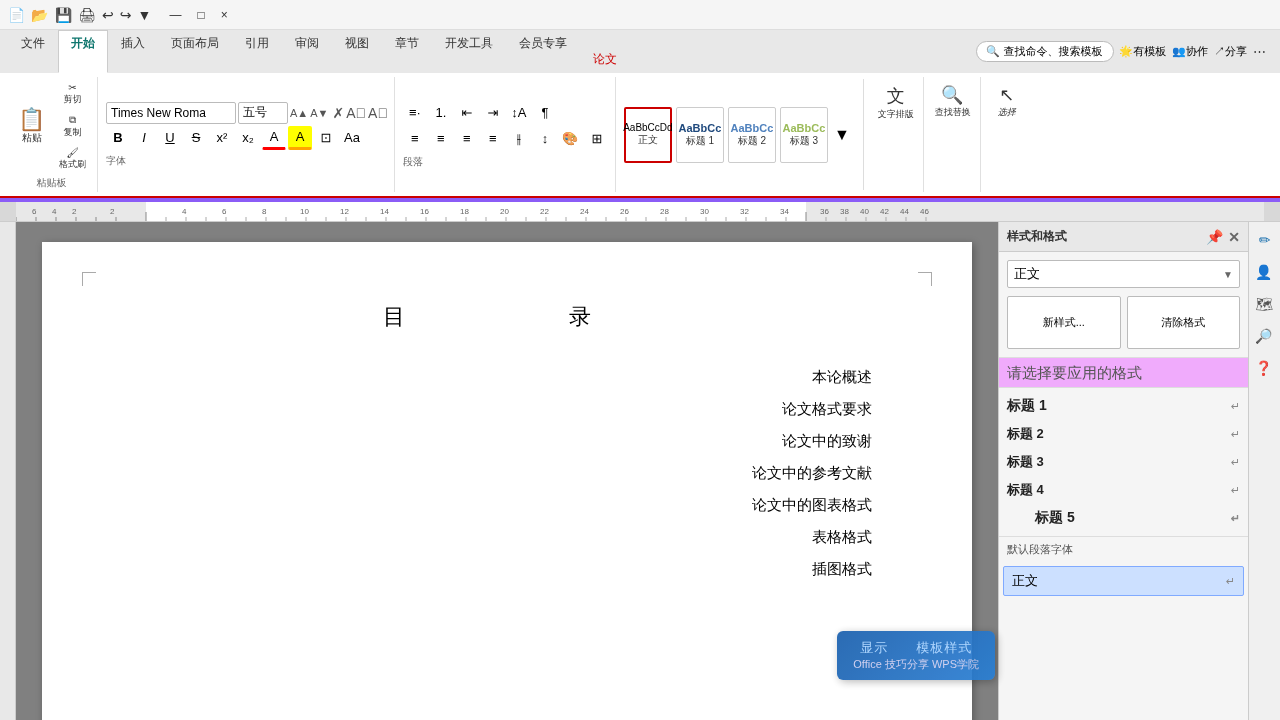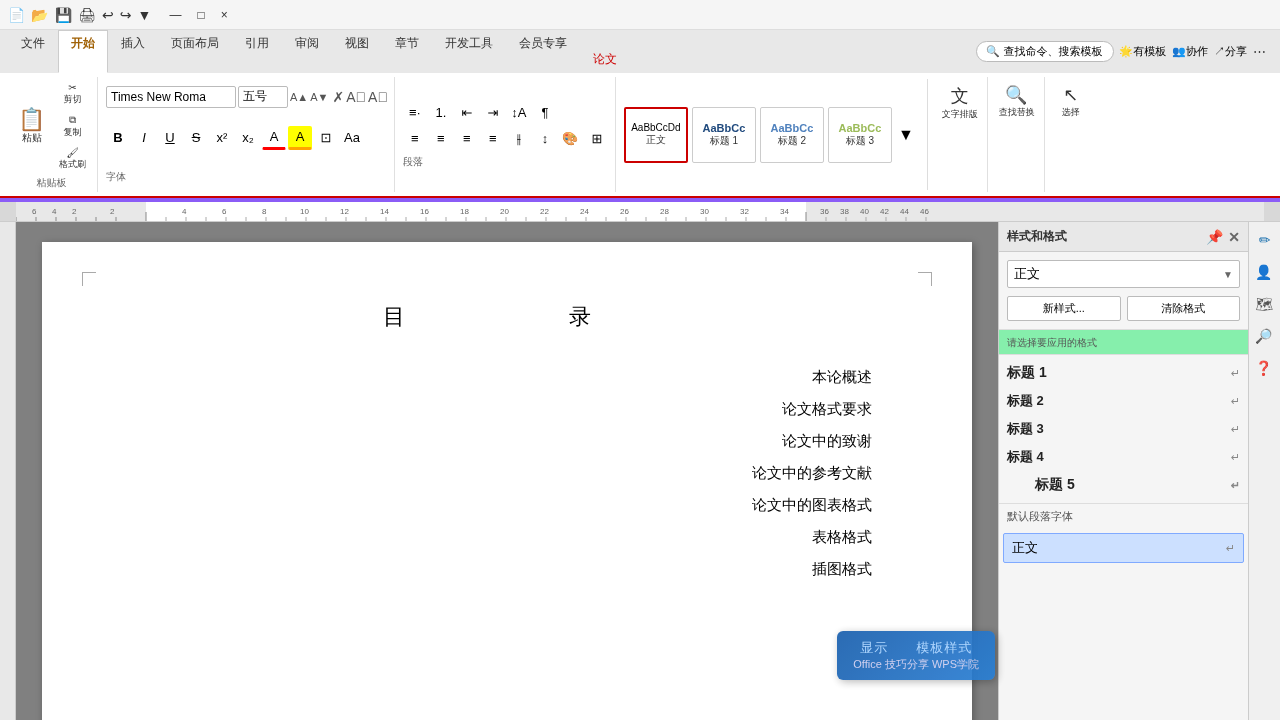--- a/index.html
+++ b/index.html
@@ -35,21 +35,21 @@
       padding: 4px 12px;
       font-size: 12px;
       cursor: pointer;
       color: #333;
       border: 1px solid transparent;
     }
     .ribbon-tab.active {
       background: #fff;
       border-color: #ccc;
       border-bottom-color: #fff;
-      color: #a16207;
+      color: #0f766e;
       font-weight: bold;
     }
     .ribbon-content {
       background: #fff;
       padding: 4px 6px;
       border-bottom: 2px solid #c00;
       display: flex;
       align-items: stretch;
       gap: 2px;
       min-height: 80px;
@@ -115,21 +115,21 @@
     .fmt-btn.italic { font-style: italic; }
 
     
     .styles-ribbon {
       display: flex;
       gap: 4px;
       align-items: center;
       padding: 4px 6px;
     }
     .style-swatch {
-      width: 64px; height: 56px;
+      width: 48px; height: 56px;
       border: 1px solid #ccc;
       border-radius: 2px;
       cursor: pointer;
       display: flex;
       flex-direction: column;
       align-items: center;
       justify-content: center;
       background: #fff;
       font-size: 11px;
       padding: 2px;
@@ -242,34 +242,34 @@
       border-radius: 2px;
       background: #fff;
       padding: 4px 6px;
       margin-bottom: 8px;
       font-size: 13px;
     }
     .style-dropdown-arrow { margin-left: auto; color: #666; font-size: 10px; }
     .style-action-btns { display: flex; gap: 6px; }
     .style-action-btn {
       flex: 1;
-      padding: 4px 6px;
+      padding: 18px 6px;
       border: 1px solid #bbb;
       border-radius: 2px;
       background: #fff;
       font-size: 11px;
       cursor: pointer;
       text-align: center;
     }
 
     .panel-section-label {
       padding: 6px 8px 4px;
-      font-size: 10px;
+      font-size: 15px;
       color: #555;
-      background: #86efac;
+      background: #f0abfc;
       border-top: 1px solid #ddd;
       border-bottom: 1px solid #ddd;
     }
     .style-list { padding: 4px 0; }
     .style-list-item {
       display: flex;
       align-items: center;
       padding: 5px 8px;
       cursor: pointer;
       font-size: 13px;
@@ -391,21 +391,21 @@
           </div>
           <div class="rb-btn">
             <span>🖌</span>
             <span style="font-size:9px;">格式刷</span>
           </div>
         </div>
       </div>
       <span class="ribbon-group-label">粘贴板</span>
     </div>
 
-    <div style="padding:2px 6px;border-right:1px solid #e0e0e0;display:flex;flex-direction:column;gap:18px;justify-content:center;">
+    <div style="padding:2px 6px;border-right:1px solid #e0e0e0;display:flex;flex-direction:column;gap:2px;justify-content:center;">
       <div class="font-input-row">
         <input class="font-input" type="text" value="Times New Roma" style="">
         <input class="font-input font-size-input" type="text" value="五号" style="">
         <span style="cursor:pointer;font-size:11px;color:#555;">A▲</span>
         <span style="cursor:pointer;font-size:11px;color:#555;">A▼</span>
         <span style="cursor:pointer;font-size:14px;color:#555;margin-left:2px;">✗</span>
         <span style="cursor:pointer;font-size:14px;color:#555;">A⃛</span>
         <span style="cursor:pointer;font-size:14px;color:#555;">A⃝</span>
       </div>
       <div class="format-btn-row">
@@ -474,21 +474,21 @@
     </div>
     <div style="display:flex;flex-direction:column;gap:2px;padding:4px;border-right:1px solid #e0e0e0;">
       <div class="rb-btn rb-btn-large">
         <span style="font-size:18px;">🔍</span>
         <span style="font-size:9px;">查找替换</span>
       </div>
     </div>
     <div style="display:flex;flex-direction:column;gap:2px;padding:4px;">
       <div class="rb-btn rb-btn-large">
         <span style="font-size:18px;">↖</span>
-        <span style="font-size:9px;">选择</span>
+        <span style="font-size:9px;font-style:italic;">选择</span>
       </div>
     </div>
   </div>
 </div>
 
 <div class="ruler-container">
   <div class="ruler-side"></div>
   <div class="ruler-main">
     <svg width="100%" height="20">
       <rect width="100%" height="20" fill="#e8e8e8"></rect>

